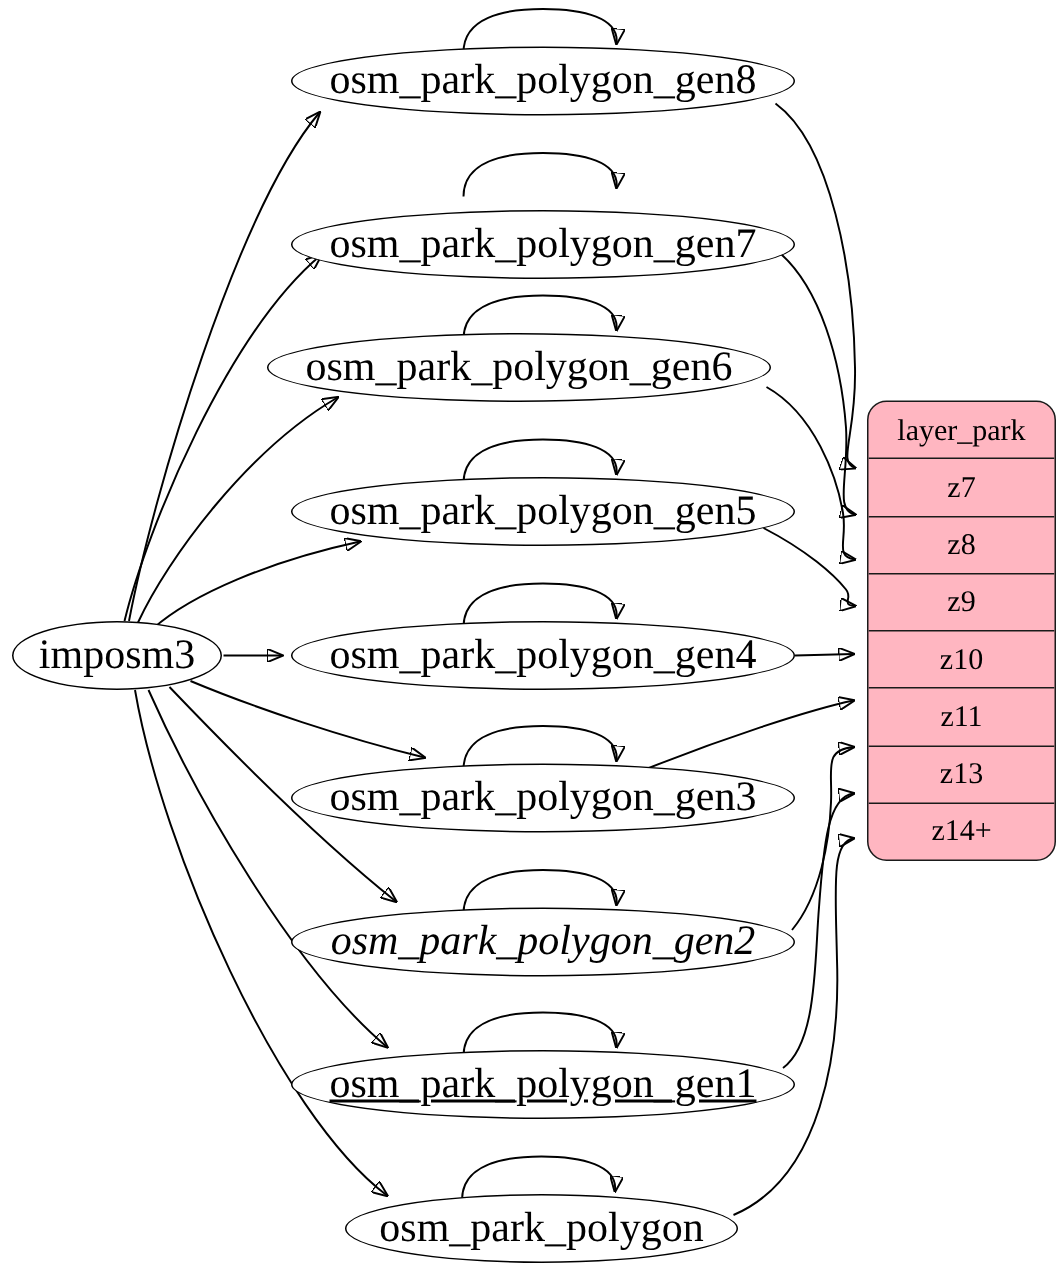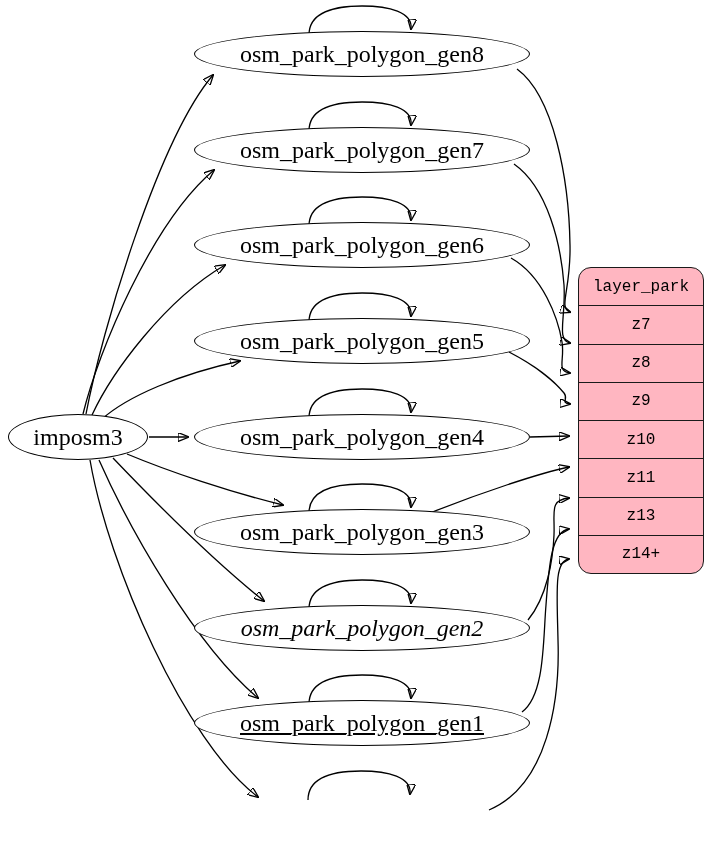--- a/index.html
+++ b/index.html
@@ -12,30 +12,30 @@
   html,body{margin:0;padding:0;background:var(--background);}
   .canvas{
     position:relative;width:707px;height:851px;background:var(--background);
     font-family:"Liberation Serif","DejaVu Serif",serif;color:#000;overflow:hidden;
   }
   .edges{position:absolute;left:0;top:0;width:707px;height:851px;}
   .edges path{fill:none;stroke:var(--edge-color);stroke-width:1.3px;}
   .node{
     position:absolute;display:flex;align-items:center;justify-content:center;
     background:var(--node-fill);border:1.3px solid var(--node-stroke);
-    border-radius:50%;font-size:24px;line-height:1;white-space:nowrap;box-sizing:border-box;
+    border-radius:50%;font-size:28px;line-height:1;white-space:nowrap;box-sizing:border-box;
   }
   .etl-table{
     position:absolute;left:578px;top:267px;width:126px;height:307px;
     background:var(--table-fill);border:1.6px solid #1a1a1a;border-radius:13px;
     display:flex;flex-direction:column;box-sizing:border-box;overflow:hidden;
   }
   .etl-table .cell{
     flex:1;display:flex;align-items:center;justify-content:center;
-    font-size:16px;line-height:1;border-top:1.3px solid #1a1a1a;font-family:Liberation Mono, monospace;
+    font-size:20px;line-height:1;border-top:1.3px solid #1a1a1a;
   }
   .etl-table .cell:first-child{border-top:none;}
 </style>
 </head>
 <body>
 
 <div class="canvas">
 
   <svg class="edges" viewBox="0 0 707 851" xmlns="http://www.w3.org/2000/svg">
     <defs>
@@ -75,41 +75,44 @@
     <path d="M 489,810 C 548,785 560,700 558,640 C 557,592 554,561 569,559" marker-end="url(#arrow)"></path>
   </svg>
 
   <div class="node" style="left:8px;top:414px;width:140px;height:46px;">
     <span>imposm3</span>
   </div>
 
   <div class="node" style="left:194px;top:31px;width:336px;height:46px;">
     <span>osm_park_polygon_gen8</span>
   </div>
-  <div class="node" style="left:194px;top:127px;width:336px;height:46px;justify-content:center;">
+  <div class="node" style="left:194px;top:140px;width:336px;height:46px;justify-content:center;">
     <span>osm_park_polygon_gen7</span>
   </div>
-  <div class="node" style="left:194px;top:222px;width:336px;height:46px;">
+  <div class="node" style="left:178px;top:222px;width:336px;height:46px;">
     <span>osm_park_polygon_gen6</span>
   </div>
   <div class="node" style="left:194px;top:318px;width:336px;height:46px;align-items:center;">
     <span>osm_park_polygon_gen5</span>
   </div>
   <div class="node" style="left:194px;top:414px;width:336px;height:46px;">
     <span>osm_park_polygon_gen4</span>
   </div>
   <div class="node" style="left:194px;top:509px;width:336px;height:46px;">
     <span>osm_park_polygon_gen3</span>
   </div>
   <div class="node" style="left:194px;top:605px;width:336px;height:46px;font-style:italic;">
     <span>osm_park_polygon_gen2</span>
   </div>
   <div class="node" style="left:194px;top:700px;width:336px;height:46px;text-decoration:underline;">
     <span>osm_park_polygon_gen1</span>
   </div>
+  <div class="node" style="left:230px;top:796px;width:262px;height:46px;">
+    <span>osm_park_polygon</span>
+  </div>
 
   <div class="etl-table">
     <div class="cell">layer_park</div>
     <div class="cell">z7</div>
     <div class="cell">z8</div>
     <div class="cell">z9</div>
     <div class="cell">z10</div>
     <div class="cell">z11</div>
     <div class="cell">z13</div>
     <div class="cell">z14+</div>

